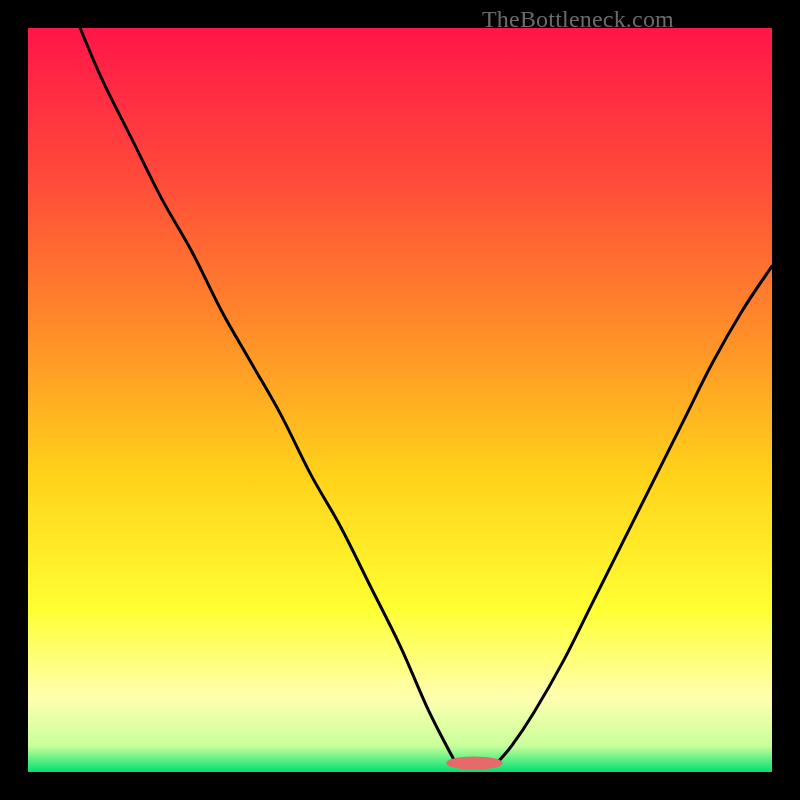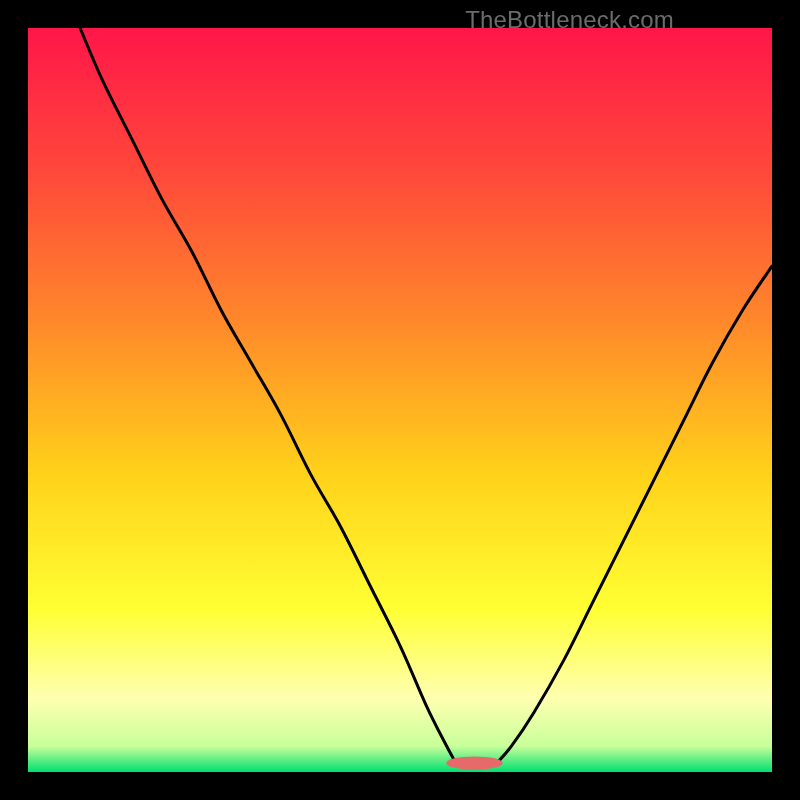--- a/index.html
+++ b/index.html
@@ -9,20 +9,21 @@
     height: 800px;
     background: #ffffff;
     font-family: Arial, Helvetica, sans-serif;
     overflow: hidden;
   }
   .frame {
     position: relative;
     width: 688px;
     height: 800px;
     box-sizing: border-box;
+    font-family: Liberation Serif, serif;
   }
   .watermark {
     position: absolute;
     top: 6px;
     right: 14px;
     font-size: 24px;
     font-weight: 400;
     color: #6b6b6b;
     letter-spacing: 0.2px;
     z-index: 10;

